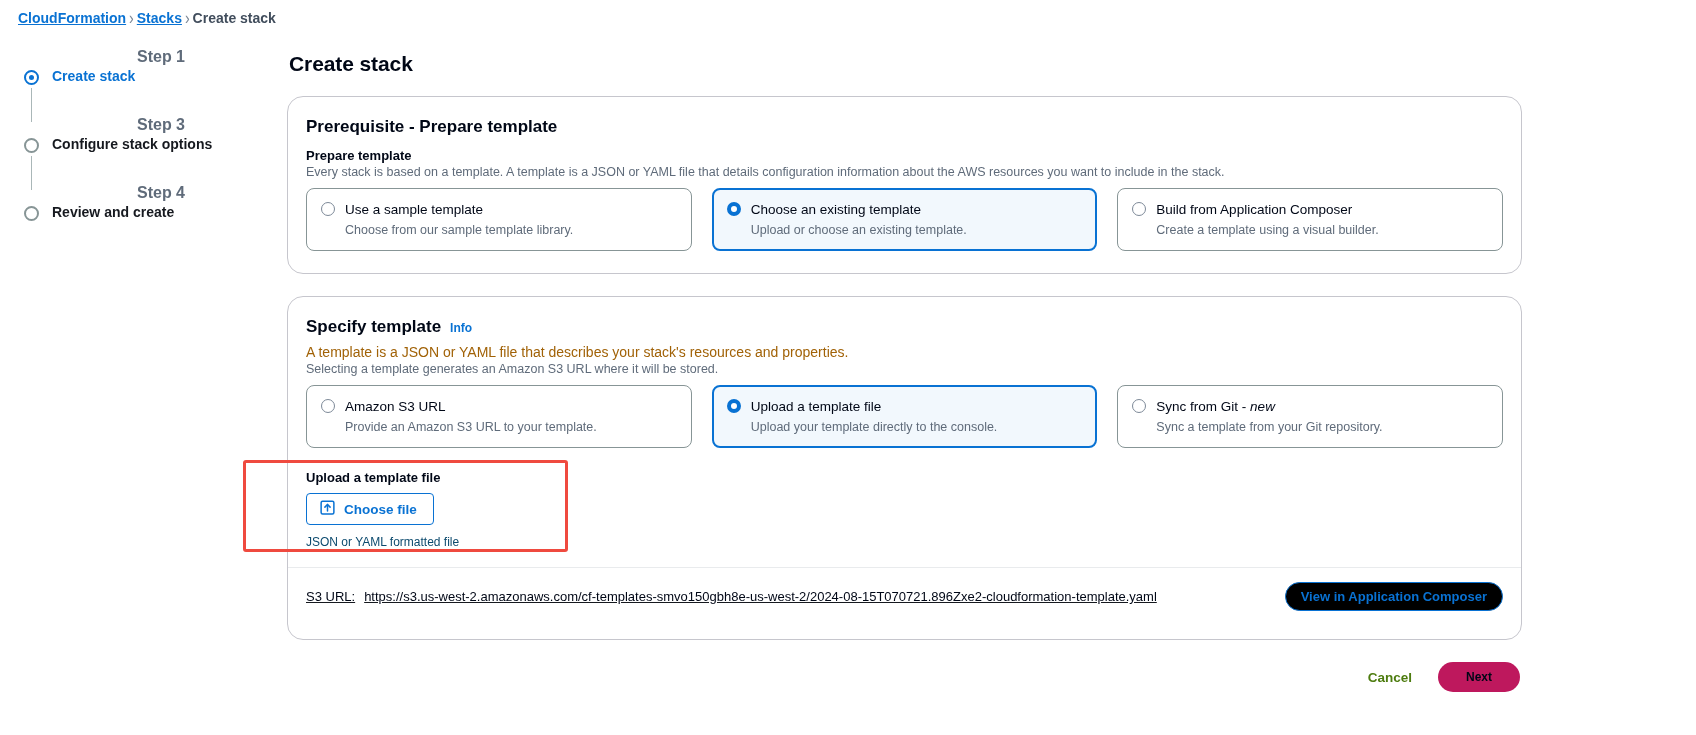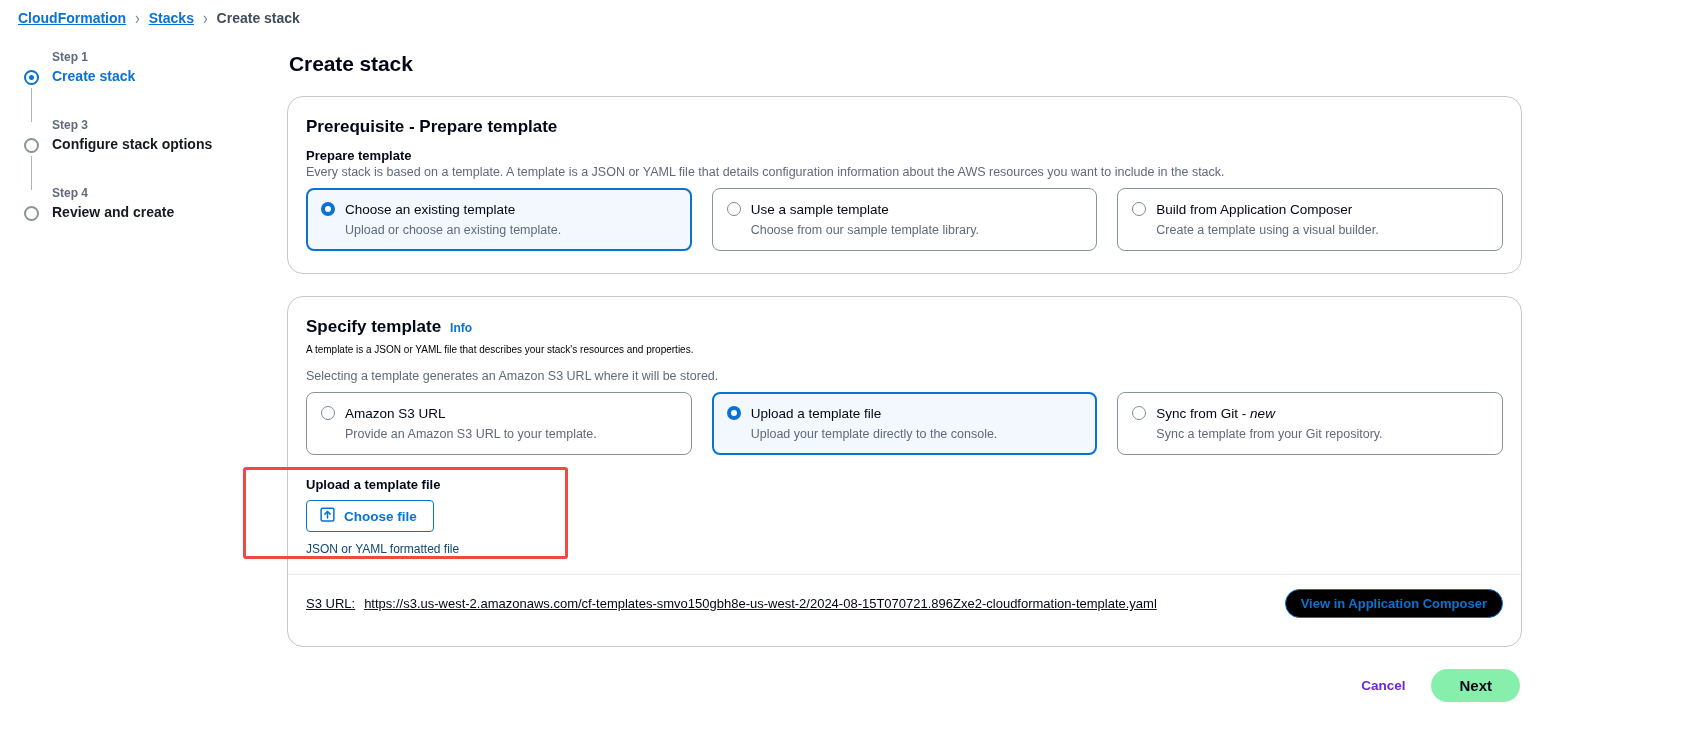--- a/index.html
+++ b/index.html
@@ -9,41 +9,41 @@
     background: #ffffff;
     font-family: "Liberation Sans", sans-serif;
     color: #16191f;
     overflow: hidden;
   }
   .page { position: relative; width: 1696px; height: 735px; }
 
   
   .breadcrumb {
     position: absolute; left: 18px; top: 10px;
-    display: flex; align-items: center; gap: 9px;
+    display: flex; align-items: center; gap: 3px;
     font-size: 14px; font-weight: 700;
   }
   .crumb-link {
     color: #0972d3; text-decoration: underline; cursor: pointer;
   }
   .crumb-current { color: #414d5c; }
   .crumb-sep {
     color: #7d8998; font-size: 14px; font-weight: 400;
     transform: scaleY(1.25);
   }
 
   
   .wizard {
     position: absolute; left: 20px; top: 50px; width: 250px;
   }
   .wz-step { position: relative; padding-left: 32px; height: 68px; }
   .wz-step:last-child { height: auto; }
   .wz-num {
-    font-size: 12px; font-weight: 700; color: #5f6b7a;
-    line-height: 14px; margin-bottom: 3px;
+    font-size: 16px; font-weight: 700; color: #5f6b7a;
+    line-height: 14px; margin-bottom: 3px; text-align: center;
   }
   .wz-label { font-size: 14px; font-weight: 700; color: #16191f; line-height: 18px; }
   .wz-step.active .wz-label { color: #0972d3; }
   .wz-dot {
     position: absolute; left: 4px; top: 20px;
     width: 15px; height: 15px; border-radius: 50%;
     background: #ffffff; border: 2px solid #879596;
   }
   .wz-step.active .wz-dot {
     border: 2px solid #0972d3; background: #ffffff;
@@ -72,21 +72,21 @@
   }
   .card.flush { padding-bottom: 12px; }
   .card-title {
     font-size: 17px; font-weight: 700; color: #000716;
     margin: 0 0 11px 0; display: flex; align-items: baseline; gap: 9px;
   }
   .info-link {
     font-size: 12px; font-weight: 700; color: #0972d3;
     cursor: pointer; text-decoration: none;
   }
-  .card-desc { font-size: 10px; color: #000000; margin: -4px 0 14px 0; }
+  .card-desc { font-size: 14px; color: #a16207; margin: -4px 0 2px 0; }
 
   .field-label { font-size: 13px; font-weight: 700; color: #000716; margin-bottom: 2px; }
   .field-hint { font-size: 12.5px; color: #5f6b7a; margin-bottom: 9px; }
 
   
   .tiles { display: flex; gap: 20px; }
   .tile {
     flex: 1 1 0; min-width: 0;
     border: 1px solid #879596; border-radius: 8px;
     padding: 11px 14px 12px 14px; background: #ffffff;
@@ -143,27 +143,27 @@
     font-size: 13px; font-weight: 700; padding: 6px 15px;
     cursor: pointer; font-family: inherit; white-space: nowrap;
   }
 
   
   .actions {
     display: flex; align-items: center; justify-content: flex-end;
     gap: 22px; margin-top: 2px; padding-right: 2px;
   }
   .btn-cancel {
-    background: none; border: none; color: #6d28d9;
+    background: none; border: none; color: #4d7c0f;
     font-size: 13.5px; font-weight: 700; cursor: pointer;
     font-family: inherit; padding: 6px 4px;
   }
   .btn-next {
-    background: #86efac; border: none; border-radius: 18px;
-    color: #000716; font-size: 15px; font-weight: 700;
+    background: #be185d; border: none; border-radius: 18px;
+    color: #000716; font-size: 12px; font-weight: 700;
     padding: 8px 28px; cursor: pointer; font-family: inherit;
   }
 </style>
 </head>
 <body>
 
 <div class="page">
 
   <nav class="breadcrumb">
     <span class="crumb-link">CloudFormation</span>
@@ -197,35 +197,35 @@
     <h1 class="page-title">Create stack</h1>
 
     <section class="card">
       <h2 class="card-title">
         <span>Prerequisite - Prepare template</span>
       </h2>
       <div class="field-label">Prepare template</div>
       <div class="field-hint">Every stack is based on a template. A template is a JSON or YAML file that details configuration information about the AWS resources you want to include in the stack.</div>
 
       <div class="tiles">
+        <div class="tile">
+          <div class="tile-row">
+            <span class="radio"></span>
+            <span class="tile-text">
+              <span class="tile-label">Use a sample template</span>
+              <div class="tile-desc">Choose from our sample template library.</div>
+            </span>
+          </div>
+        </div>
         <div class="tile selected">
           <div class="tile-row">
             <span class="radio"></span>
             <span class="tile-text">
               <span class="tile-label">Choose an existing template</span>
               <div class="tile-desc">Upload or choose an existing template.</div>
-            </span>
-          </div>
-        </div>
-        <div class="tile">
-          <div class="tile-row">
-            <span class="radio"></span>
-            <span class="tile-text">
-              <span class="tile-label">Use a sample template</span>
-              <div class="tile-desc">Choose from our sample template library.</div>
             </span>
           </div>
         </div>
         <div class="tile">
           <div class="tile-row">
             <span class="radio"></span>
             <span class="tile-text">
               <span class="tile-label">Build from Application Composer</span>
               <div class="tile-desc">Create a template using a visual builder.</div>
             </span>

